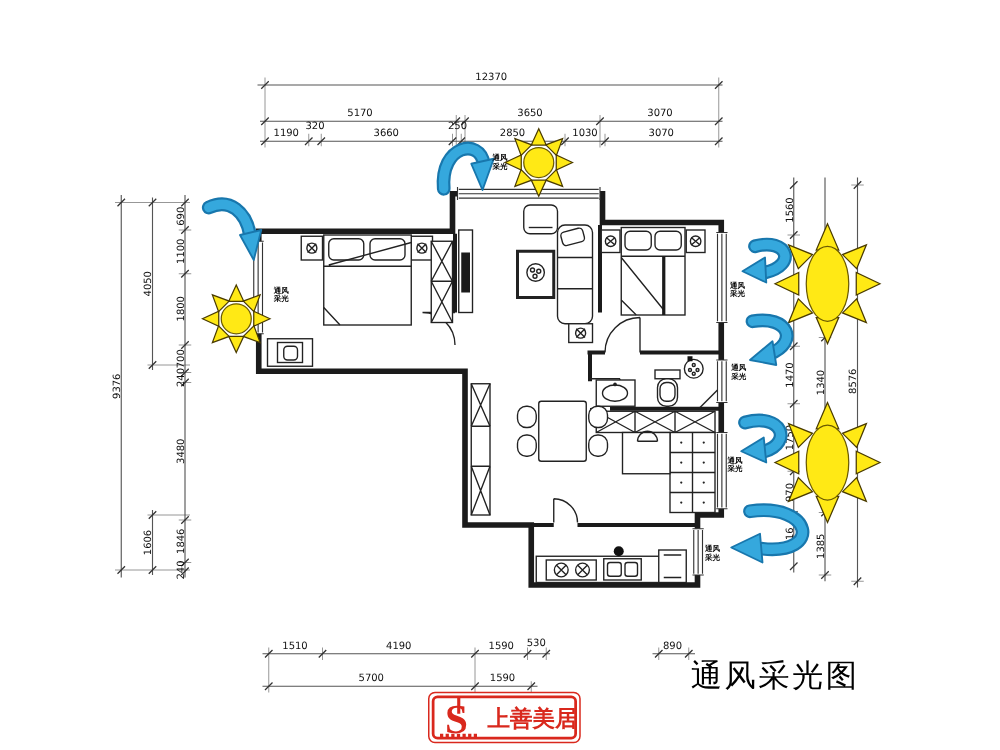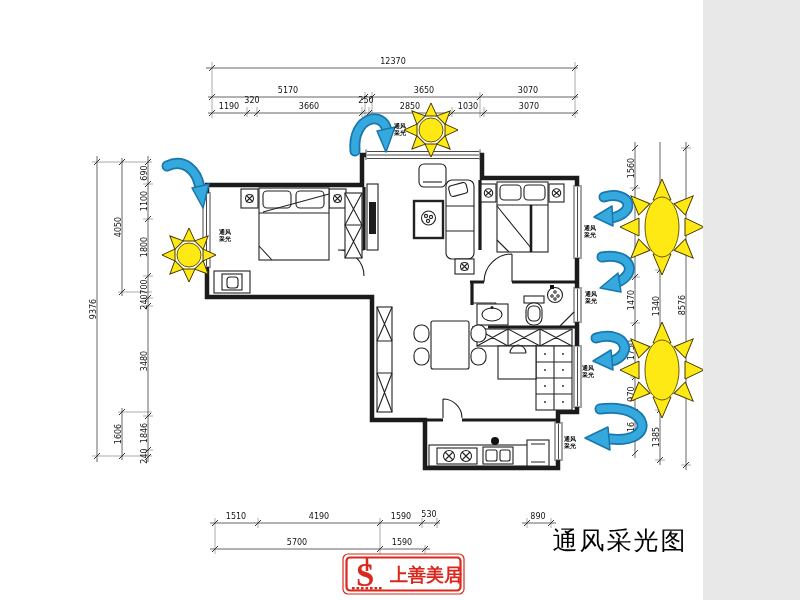--- a/index.html
+++ b/index.html
@@ -1,16 +1,16 @@
 <!DOCTYPE html>
 <html><head>
 <meta charset="utf-8">
 <style>
   html,body{margin:0;padding:0;background:#e8e8e8;}
-  .stage{width:703px;height:600px;background:#ffffff;position:relative;overflow:hidden;
+  .stage{width:800px;height:600px;background:#ffffff;position:relative;overflow:hidden;
          font-family:"Liberation Sans", sans-serif;text-decoration:underline;}
   svg{position:absolute;left:0;top:0;}
   .dt{font:8px "DejaVu Sans", sans-serif;fill:#111;}
   .vt{font:6px "DejaVu Sans", sans-serif;font-weight:bold;fill:#000;}
   .title-txt{font:25px "Liberation Serif", serif;fill:#000;letter-spacing:2px;}
   .logo-txt{font:18px "Liberation Sans", sans-serif;font-weight:bold;fill:#d9281d;}
   .logo-s{font:33px "Liberation Serif", serif;font-weight:bold;fill:#d9281d;}
   .wall{stroke:#1b1b1b;stroke-width:4.5;fill:none;stroke-linejoin:miter;}
   .iwall{stroke:#1b1b1b;stroke-width:3.2;fill:none;}
   .furn{stroke:#222;stroke-width:1.1;fill:#fff;}

